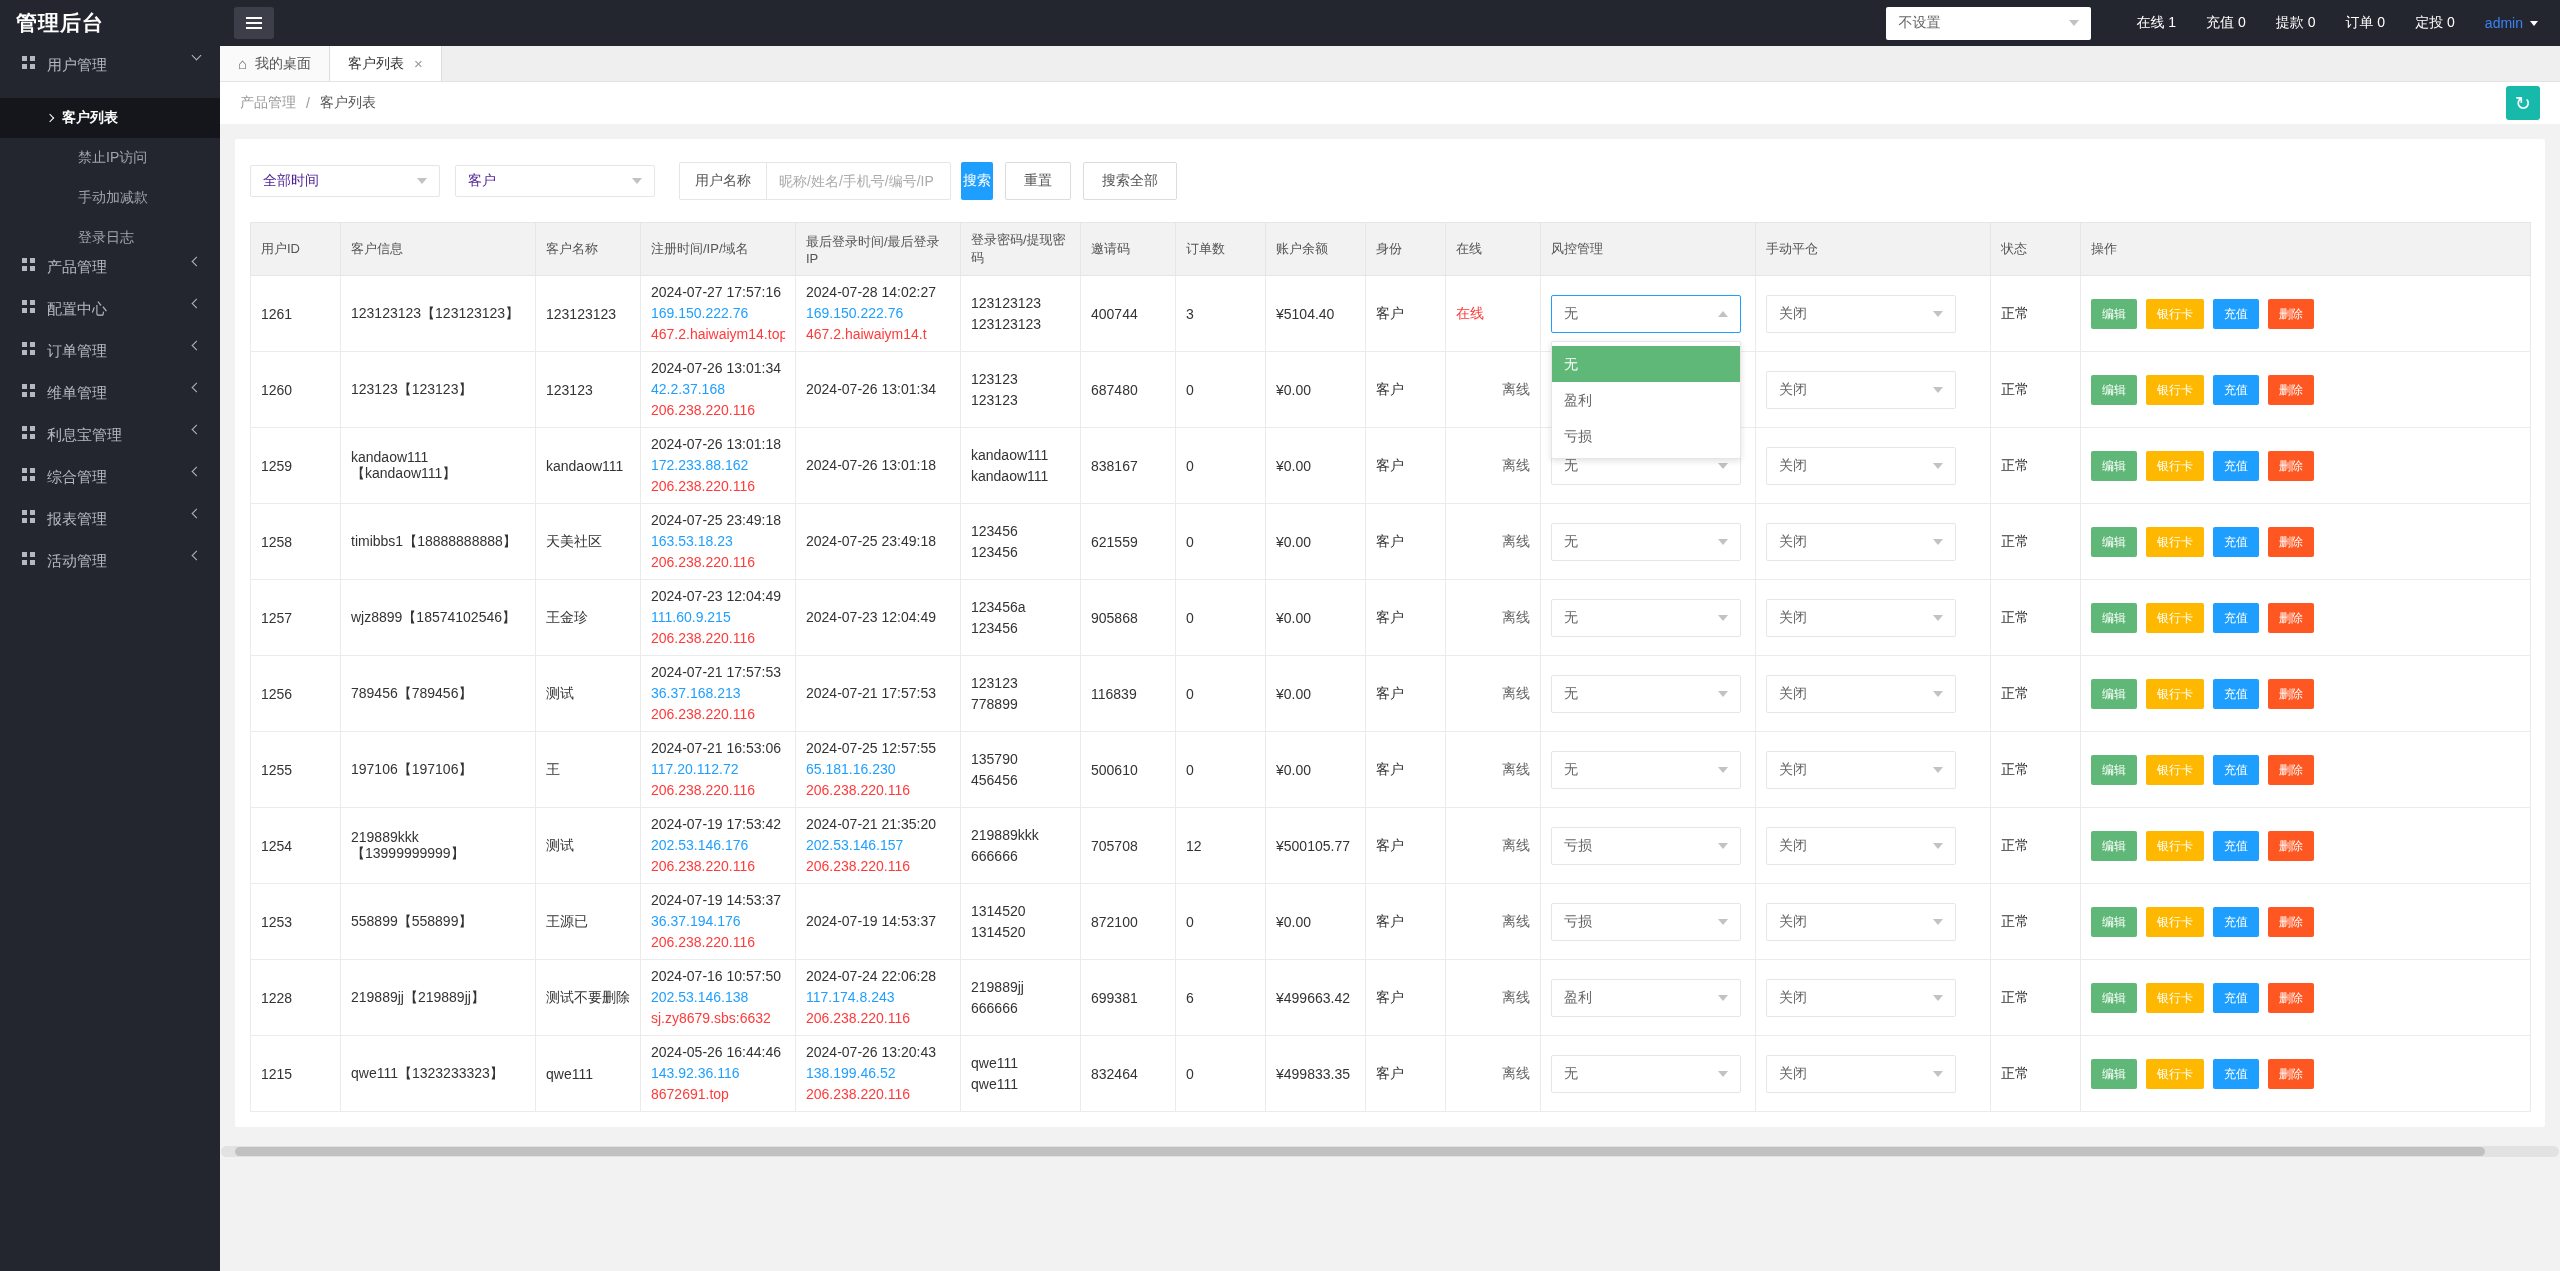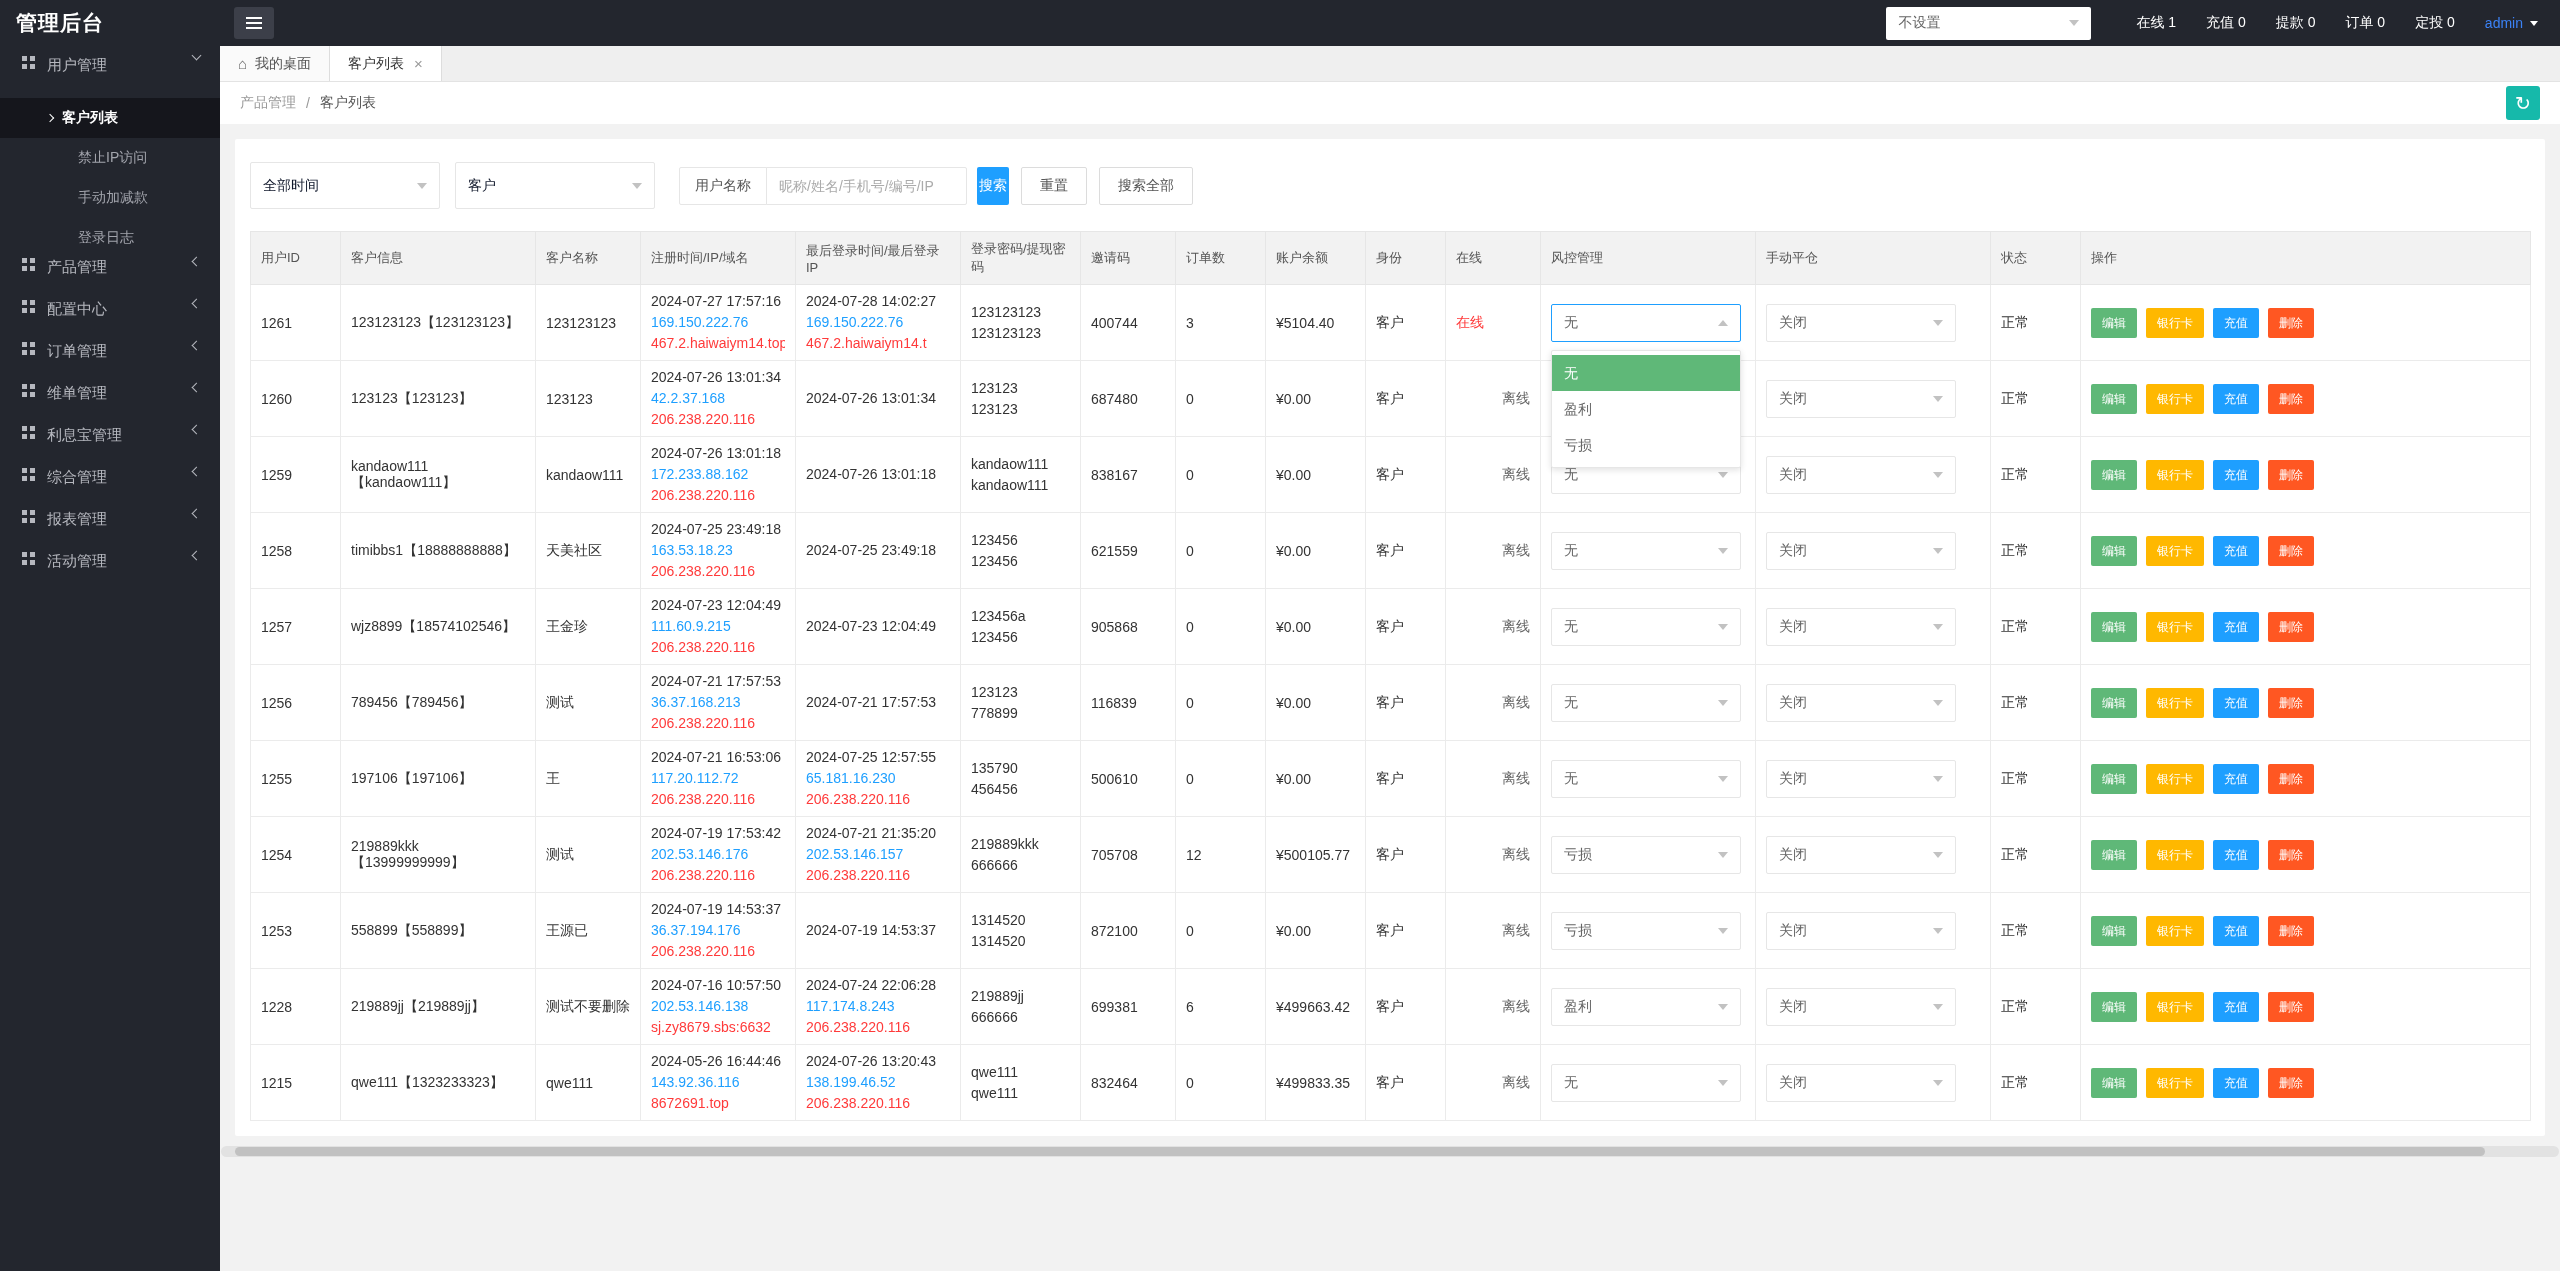--- a/index.html
+++ b/index.html
@@ -43,25 +43,25 @@
 .crumbbar{position:absolute;top:82px;left:220px;right:0;height:42px;background:#fff;display:flex;align-items:center;padding:0 20px;z-index:9;}
 .crumb{font-size:14px;color:#999;}
 .crumb-sep{margin:0 10px;color:#999;font-size:14px;}
 .crumb.last{color:#555;}
 .refresh-btn{margin-left:auto;width:34px;height:34px;background:#16B9AA;border-radius:3px;color:#fff;display:flex;align-items:center;justify-content:center;font-size:19px;cursor:pointer;}
 
 
 .content{position:absolute;top:124px;left:220px;right:0;bottom:0;background:#F2F2F2;padding:15px;overflow:hidden;}
 .card{background:#fff;border-radius:2px;padding:15px;width:2310px;}
 .filters{display:flex;align-items:center;margin:8px 0 22px 0;}
-.f-select{height:47px;border:1px solid #E6E6E6;border-radius:2px;background:#fff;display:flex;align-items:center;justify-content:space-between;padding:0 12px;color:#0f172a;font-size:14px;cursor:pointer;}
+.f-select{height:32px;border:1px solid #E6E6E6;border-radius:2px;background:#fff;display:flex;align-items:center;justify-content:space-between;padding:0 12px;color:#4c1d95;font-size:14px;cursor:pointer;}
 .f-select.time{width:190px;margin-right:15px;}
 .f-select.type{width:200px;}
 .field-label{margin-left:24px;height:38px;border:1px solid #E6E6E6;background:#fff;display:flex;align-items:center;padding:0 15px;font-size:14px;color:#555;border-radius:2px 0 0 2px;}
-.f-input{height:38px;width:201px;border:1px solid #E6E6E6;margin-left:-1px;padding:0 12px;font-size:14px;color:#333;border-radius:0 2px 2px 0;outline:none;font-family:inherit;background:#fff;}
+.f-input{height:38px;width:185px;border:1px solid #E6E6E6;margin-left:-1px;padding:0 12px;font-size:14px;color:#333;border-radius:0 2px 2px 0;outline:none;font-family:inherit;background:#fff;}
 .f-input::placeholder{color:#ABABAB;}
 .btn-search{margin-left:10px;height:38px;padding:0 2px;background:#1E9FFF;color:#fff;font-size:14px;border:none;border-radius:2px;cursor:pointer;font-family:inherit;}
 .btn-plain{margin-left:12px;height:38px;padding:0 18px;background:#fff;color:#555;font-size:14px;border:1px solid #DCDCDC;border-radius:2px;cursor:pointer;font-family:inherit;}
 
 
 .tbl{width:2280px;border-collapse:collapse;table-layout:fixed;}
 .tbl th{background:#F2F2F2;border:1px solid #E6E6E6;padding:8px 10px;font-size:13px;color:#555;font-weight:400;text-align:left;}
 .tbl td{border:1px solid #EBEBEB;padding:6px 10px;font-size:14px;color:#333;height:76px;vertical-align:middle;overflow:visible;}
 .ln{line-height:21px;white-space:nowrap;overflow:hidden;}
 .ln.blue{color:#1E9FFF;}

